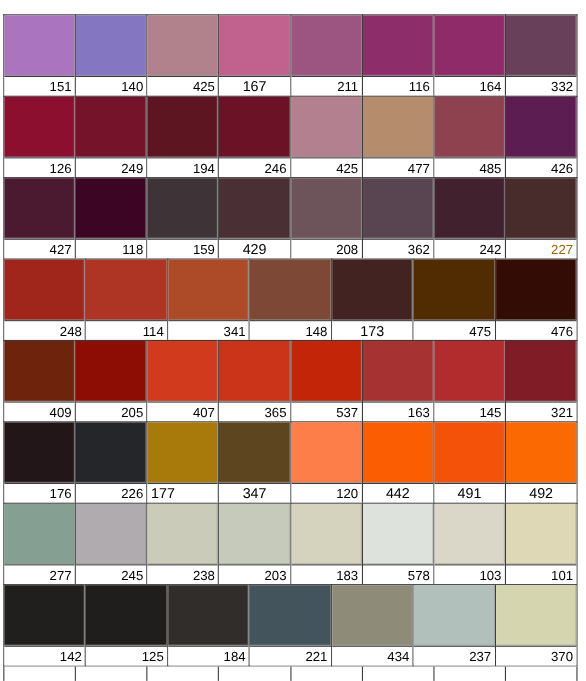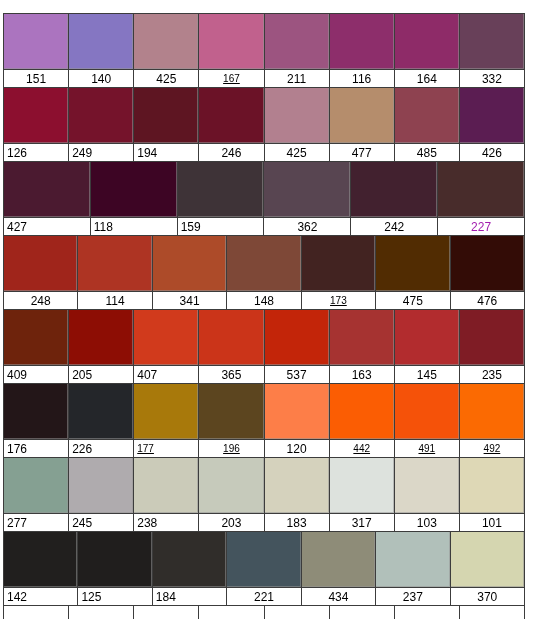--- a/index.html
+++ b/index.html
@@ -55,22 +55,22 @@
     color: #000000;
     white-space: nowrap;
     overflow: hidden;
     background: #ffffff;
     border-top: 1px solid #3c3c3c;
     padding: 0 3px;
     box-sizing: border-box;
   }
   .align-left { text-align: left; }
   .align-center { text-align: center; }
-  .size-sm { font-size: 10px; text-decoration: underline; }
-  .size-md { font-size: 12px; }
+  .size-sm { font-size: 13px; }
+  .size-md { font-size: 12px; text-align: right; }
   #tail-row {
     position: absolute;
     left: 3px;
     width: 522px;
     display: flex;
     flex-direction: row;
     box-sizing: border-box;
   }
   #tail-row .tail-cell {
     flex: 1 1 0;
@@ -160,30 +160,38 @@
       </div>
       <div class="swatch-cell">
         <div class="swatch-color" style="background-color: rgb(61, 5, 36);"></div>
         <div class="swatch-label align-left size-md">118</div>
       </div>
       <div class="swatch-cell">
         <div class="swatch-color" style="background-color: rgb(62, 51, 55);"></div>
         <div class="swatch-label align-left size-md">159</div>
       </div>
       <div class="swatch-cell">
+        <div class="swatch-color" style="background-color: rgb(74, 48, 52);"></div>
+        <div class="swatch-label align-center size-sm">429</div>
+      </div>
+      <div class="swatch-cell">
+        <div class="swatch-color" style="background-color: rgb(109, 83, 90);"></div>
+        <div class="swatch-label align-center size-md">208</div>
+      </div>
+      <div class="swatch-cell">
         <div class="swatch-color" style="background-color: rgb(88, 69, 81);"></div>
         <div class="swatch-label align-center size-md">362</div>
       </div>
       <div class="swatch-cell">
         <div class="swatch-color" style="background-color: rgb(66, 33, 47);"></div>
         <div class="swatch-label align-center size-md">242</div>
       </div>
       <div class="swatch-cell">
         <div class="swatch-color" style="background-color: rgb(72, 44, 43);"></div>
-        <div class="swatch-label align-center size-md" style="color: #a21caf;">227</div>
+        <div class="swatch-label align-center size-md" style="color: #a16207;">227</div>
       </div>
     </div>
     <div class="palette-row">
       <div class="swatch-cell">
         <div class="swatch-color" style="background-color: rgb(160, 37, 27);"></div>
         <div class="swatch-label align-center size-md">248</div>
       </div>
       <div class="swatch-cell">
         <div class="swatch-color" style="background-color: rgb(174, 52, 35);"></div>
         <div class="swatch-label align-center size-md">114</div>
@@ -233,39 +241,39 @@
       <div class="swatch-cell">
         <div class="swatch-color" style="background-color: rgb(166, 51, 49);"></div>
         <div class="swatch-label align-center size-md">163</div>
       </div>
       <div class="swatch-cell">
         <div class="swatch-color" style="background-color: rgb(178, 44, 46);"></div>
         <div class="swatch-label align-center size-md">145</div>
       </div>
       <div class="swatch-cell">
         <div class="swatch-color" style="background-color: rgb(127, 28, 37);"></div>
-        <div class="swatch-label align-center size-md">235</div>
+        <div class="swatch-label align-center size-md">321</div>
       </div>
     </div>
     <div class="palette-row">
       <div class="swatch-cell">
         <div class="swatch-color" style="background-color: rgb(35, 22, 24);"></div>
         <div class="swatch-label align-left size-md">176</div>
       </div>
       <div class="swatch-cell">
         <div class="swatch-color" style="background-color: rgb(36, 38, 42);"></div>
         <div class="swatch-label align-left size-md">226</div>
       </div>
       <div class="swatch-cell">
         <div class="swatch-color" style="background-color: rgb(168, 121, 11);"></div>
         <div class="swatch-label align-left size-sm">177</div>
       </div>
       <div class="swatch-cell">
         <div class="swatch-color" style="background-color: rgb(92, 69, 31);"></div>
-        <div class="swatch-label align-center size-sm">196</div>
+        <div class="swatch-label align-center size-sm">347</div>
       </div>
       <div class="swatch-cell">
         <div class="swatch-color" style="background-color: rgb(253, 126, 72);"></div>
         <div class="swatch-label align-center size-md">120</div>
       </div>
       <div class="swatch-cell">
         <div class="swatch-color" style="background-color: rgb(251, 93, 3);"></div>
         <div class="swatch-label align-center size-sm">442</div>
       </div>
       <div class="swatch-cell">
@@ -293,21 +301,21 @@
       <div class="swatch-cell">
         <div class="swatch-color" style="background-color: rgb(198, 202, 187);"></div>
         <div class="swatch-label align-center size-md">203</div>
       </div>
       <div class="swatch-cell">
         <div class="swatch-color" style="background-color: rgb(213, 210, 189);"></div>
         <div class="swatch-label align-center size-md">183</div>
       </div>
       <div class="swatch-cell">
         <div class="swatch-color" style="background-color: rgb(221, 226, 221);"></div>
-        <div class="swatch-label align-center size-md">317</div>
+        <div class="swatch-label align-center size-md">578</div>
       </div>
       <div class="swatch-cell">
         <div class="swatch-color" style="background-color: rgb(219, 215, 200);"></div>
         <div class="swatch-label align-center size-md">103</div>
       </div>
       <div class="swatch-cell">
         <div class="swatch-color" style="background-color: rgb(222, 216, 182);"></div>
         <div class="swatch-label align-center size-md">101</div>
       </div>
     </div>

